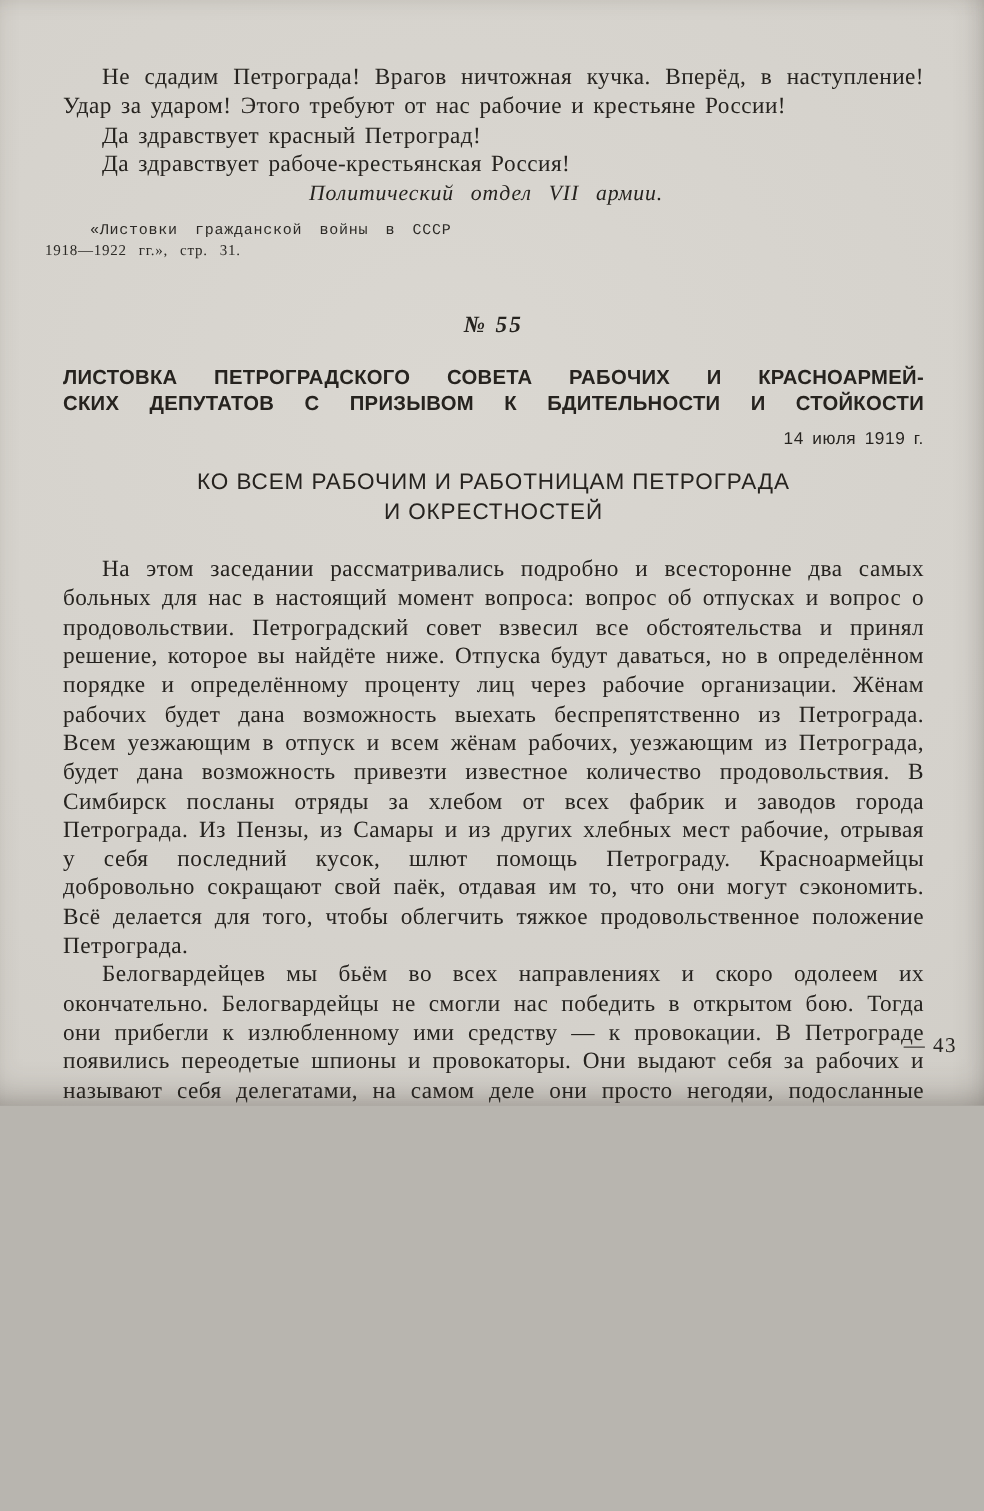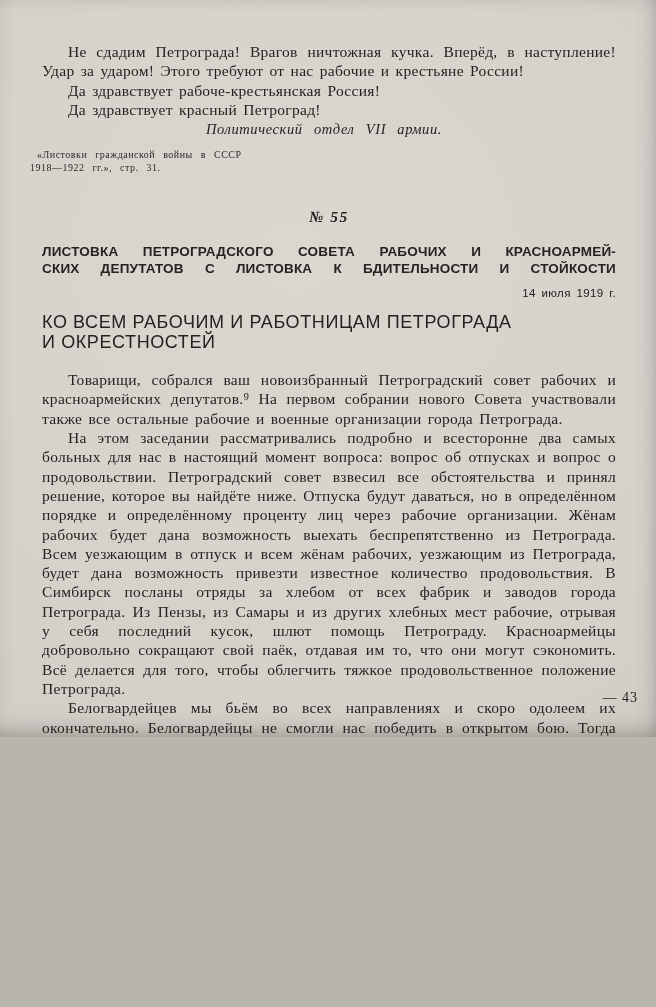--- a/index.html
+++ b/index.html
@@ -42,21 +42,21 @@
     word-spacing: 7px;
   }
   .footnote {
     margin: 10px 0 0 -12px;
     font-size: 10px;
     line-height: 13px;
     letter-spacing: 0.5px;
     word-spacing: 5px;
     color: #2c2a26;
   }
-  .footnote .fn-line1 { margin-left: 7px; }
+  .footnote .fn-line1 { margin-left: 30px; font-family: Liberation Mono, monospace; }
 
   .doc-number {
     margin-top: 34px;
     text-align: center;
     font-weight: bold;
     font-style: italic;
     font-size: 15.5px;
     letter-spacing: 1.5px;
   }
   .doc-title {
@@ -74,24 +74,24 @@
   .doc-date {
     margin-top: 10px;
     text-align: right;
     font-family: "Liberation Sans", "DejaVu Sans", sans-serif;
     font-size: 11.5px;
     letter-spacing: 0.4px;
     word-spacing: 2px;
   }
   .doc-heading {
     margin: 13px 0 0 0;
-    text-align: left;
+    text-align: center;
     font-family: "Liberation Sans", "DejaVu Sans", sans-serif;
     font-weight: normal;
-    font-size: 18px;
+    font-size: 15px;
     line-height: 20px;
     letter-spacing: 0.6px;
   }
   .doc-body { margin-top: 18px; }
 
   .page-number {
     position: absolute;
     right: 18px;
     bottom: 31px;
     font-weight: normal;
@@ -99,46 +99,45 @@
     letter-spacing: 1px;
   }
 </style>
 </head>
 <body>
 
 <div class="page">
 
   <section class="prev-doc">
     <p class="body-p">Не сдадим Петрограда! Врагов ничтожная кучка. Вперёд, в наступление! Удар за ударом! Этого требуют от нас рабочие и крестьяне России!</p>
+    <p class="body-p short">Да здравствует красный Петроград!</p>
     <p class="body-p short">Да здравствует рабоче-крестьянская Россия!</p>
-    <p class="body-p short">Да здравствует красный Петроград!</p>
     <p class="signature">Политический отдел VII армии.</p>
     <div class="footnote">
       <div class="fn-line1">«Листовки гражданской войны в СССР</div>
       <div class="fn-line2">1918—1922 гг.», стр. 31.</div>
     </div>
   </section>
 
   <section class="doc">
     <div class="doc-number">№ 55</div>
 
     <div class="doc-title">
       <div class="title-line">ЛИСТОВКА ПЕТРОГРАДСКОГО СОВЕТА РАБОЧИХ И КРАСНОАРМЕЙ-</div>
-      <div class="title-line">СКИХ ДЕПУТАТОВ С ЛИСТОВКА К БДИТЕЛЬНОСТИ И СТОЙКОСТИ</div>
+      <div class="title-line">СКИХ ДЕПУТАТОВ С ПРИЗЫВОМ К БДИТЕЛЬНОСТИ И СТОЙКОСТИ</div>
     </div>
 
     <div class="doc-date">14 июля 1919 г.</div>
 
     <div class="doc-heading">
       <div>КО ВСЕМ РАБОЧИМ И РАБОТНИЦАМ ПЕТРОГРАДА</div>
       <div>И ОКРЕСТНОСТЕЙ</div>
     </div>
 
     <div class="doc-body">
-      <p class="body-p">Товарищи, собрался ваш новоизбранный Петроградский совет рабочих и красноармейских депутатов.⁹ На первом собрании нового Совета участвовали также все остальные рабочие и военные организации города Петрограда.</p>
       <p class="body-p">На этом заседании рассматривались подробно и всесторонне два самых больных для нас в настоящий момент вопроса: вопрос об отпусках и вопрос о продовольствии. Петроградский совет взвесил все обстоятельства и принял решение, которое вы найдёте ниже. Отпуска будут даваться, но в определённом порядке и определённому проценту лиц через рабочие организации. Жёнам рабочих будет дана возможность выехать беспрепятственно из Петрограда. Всем уезжающим в отпуск и всем жёнам рабочих, уезжающим из Петрограда, будет дана возможность привезти известное количество продовольствия. В Симбирск посланы отряды за хлебом от всех фабрик и заводов города Петрограда. Из Пензы, из Самары и из других хлебных мест рабочие, отрывая у себя последний кусок, шлют помощь Петрограду. Красноармейцы добровольно сокращают свой паёк, отдавая им то, что они могут сэкономить. Всё делается для того, чтобы облегчить тяжкое продовольственное положение Петрограда.</p>
       <p class="body-p">Белогвардейцев мы бьём во всех направлениях и скоро одолеем их окончательно. Белогвардейцы не смогли нас победить в открытом бою. Тогда они прибегли к излюбленному ими средству — к провокации. В Петрограде появились переодетые шпионы и провокаторы. Они выдают себя за рабочих и называют себя делегатами, на самом деле они просто негодяи, подосланные белогвардейцами. Эти негодяи пытаются смутить народ и сыграть на голоде.</p>
     </div>
   </section>
 
   <div class="page-number">— 43</div>
 
 </div>
 
 </body></html>

